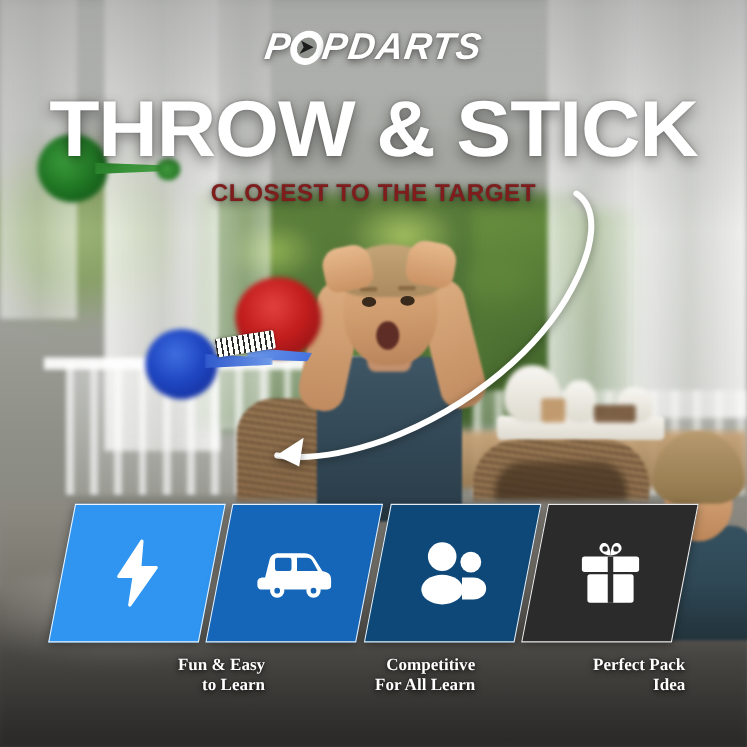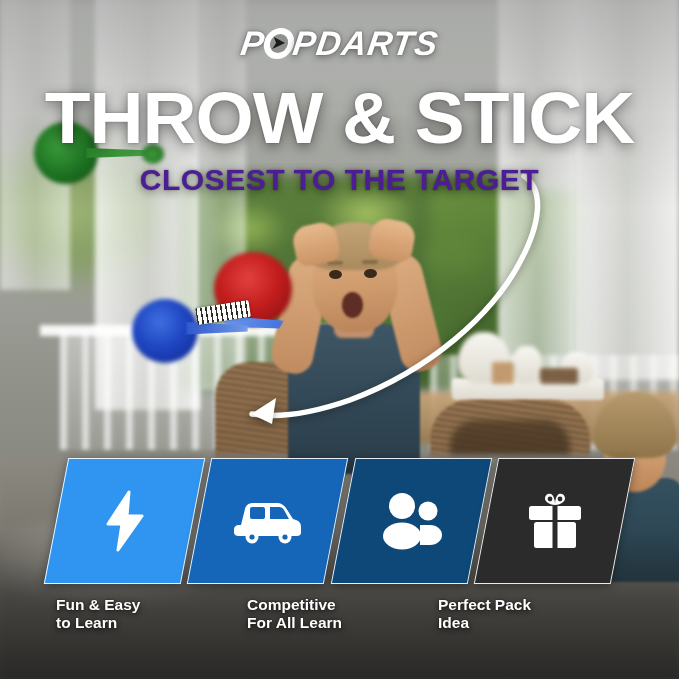--- a/index.html
+++ b/index.html
@@ -322,23 +322,23 @@
     font-weight: 900;
     color: #ffffff;
     letter-spacing: -1px;
     transform: scaleX(1.04);
     text-shadow: 0 3px 12px rgba(0,0,0,.45), 0 0 3px rgba(0,0,0,.3);
     font-stretch: condensed;
   }
   .subhead {
     position: absolute; left: 0; right: 0; top: 163px;
     text-align: center;
-    font-size: 30px;
+    font-size: 22px;
     font-weight: 700;
-    color: #4c1d95;
+    color: #7f1d1d;
     letter-spacing: .5px;
     text-shadow: 0 2px 8px rgba(0,0,0,.5), 0 0 2px rgba(0,0,0,.4);
   }
 
   
   .arrow-svg { position: absolute; left: 0; top: 0; width: 679px; height: 679px; pointer-events: none; }
 
   
   .cards {
     position: absolute; left: 56px; top: 458px; width: 567px; height: 126px;
@@ -354,27 +354,28 @@
   }
   .card .glyph { transform: skewX(11deg); display: flex; align-items: center; justify-content: center; }
   .card svg { display: block; }
 
   .captions {
     position: absolute; left: 56px; top: 596px; width: 567px;
     display: flex; gap: 6px;
   }
   .caption {
     flex: 1 1 0;
-    text-align: left;
+    text-align: right;
     font-size: 15.5px;
     line-height: 1.18;
     font-weight: 700;
     color: #ffffff;
     text-shadow: 0 2px 6px rgba(0,0,0,.75), 0 0 2px rgba(0,0,0,.6);
     white-space: pre-line;
+    font-family: Liberation Serif, serif;
   }
 
   
   .bottom-shade {
     position: absolute; left: 0; bottom: 0; width: 679px; height: 150px;
     background: linear-gradient(180deg, rgba(25,25,25,0) 0%, rgba(25,25,25,.42) 45%, rgba(20,20,20,.62) 100%);
     pointer-events: none;
   }
   .top-shade {
     position: absolute; left: 0; top: 0; width: 679px; height: 210px;

